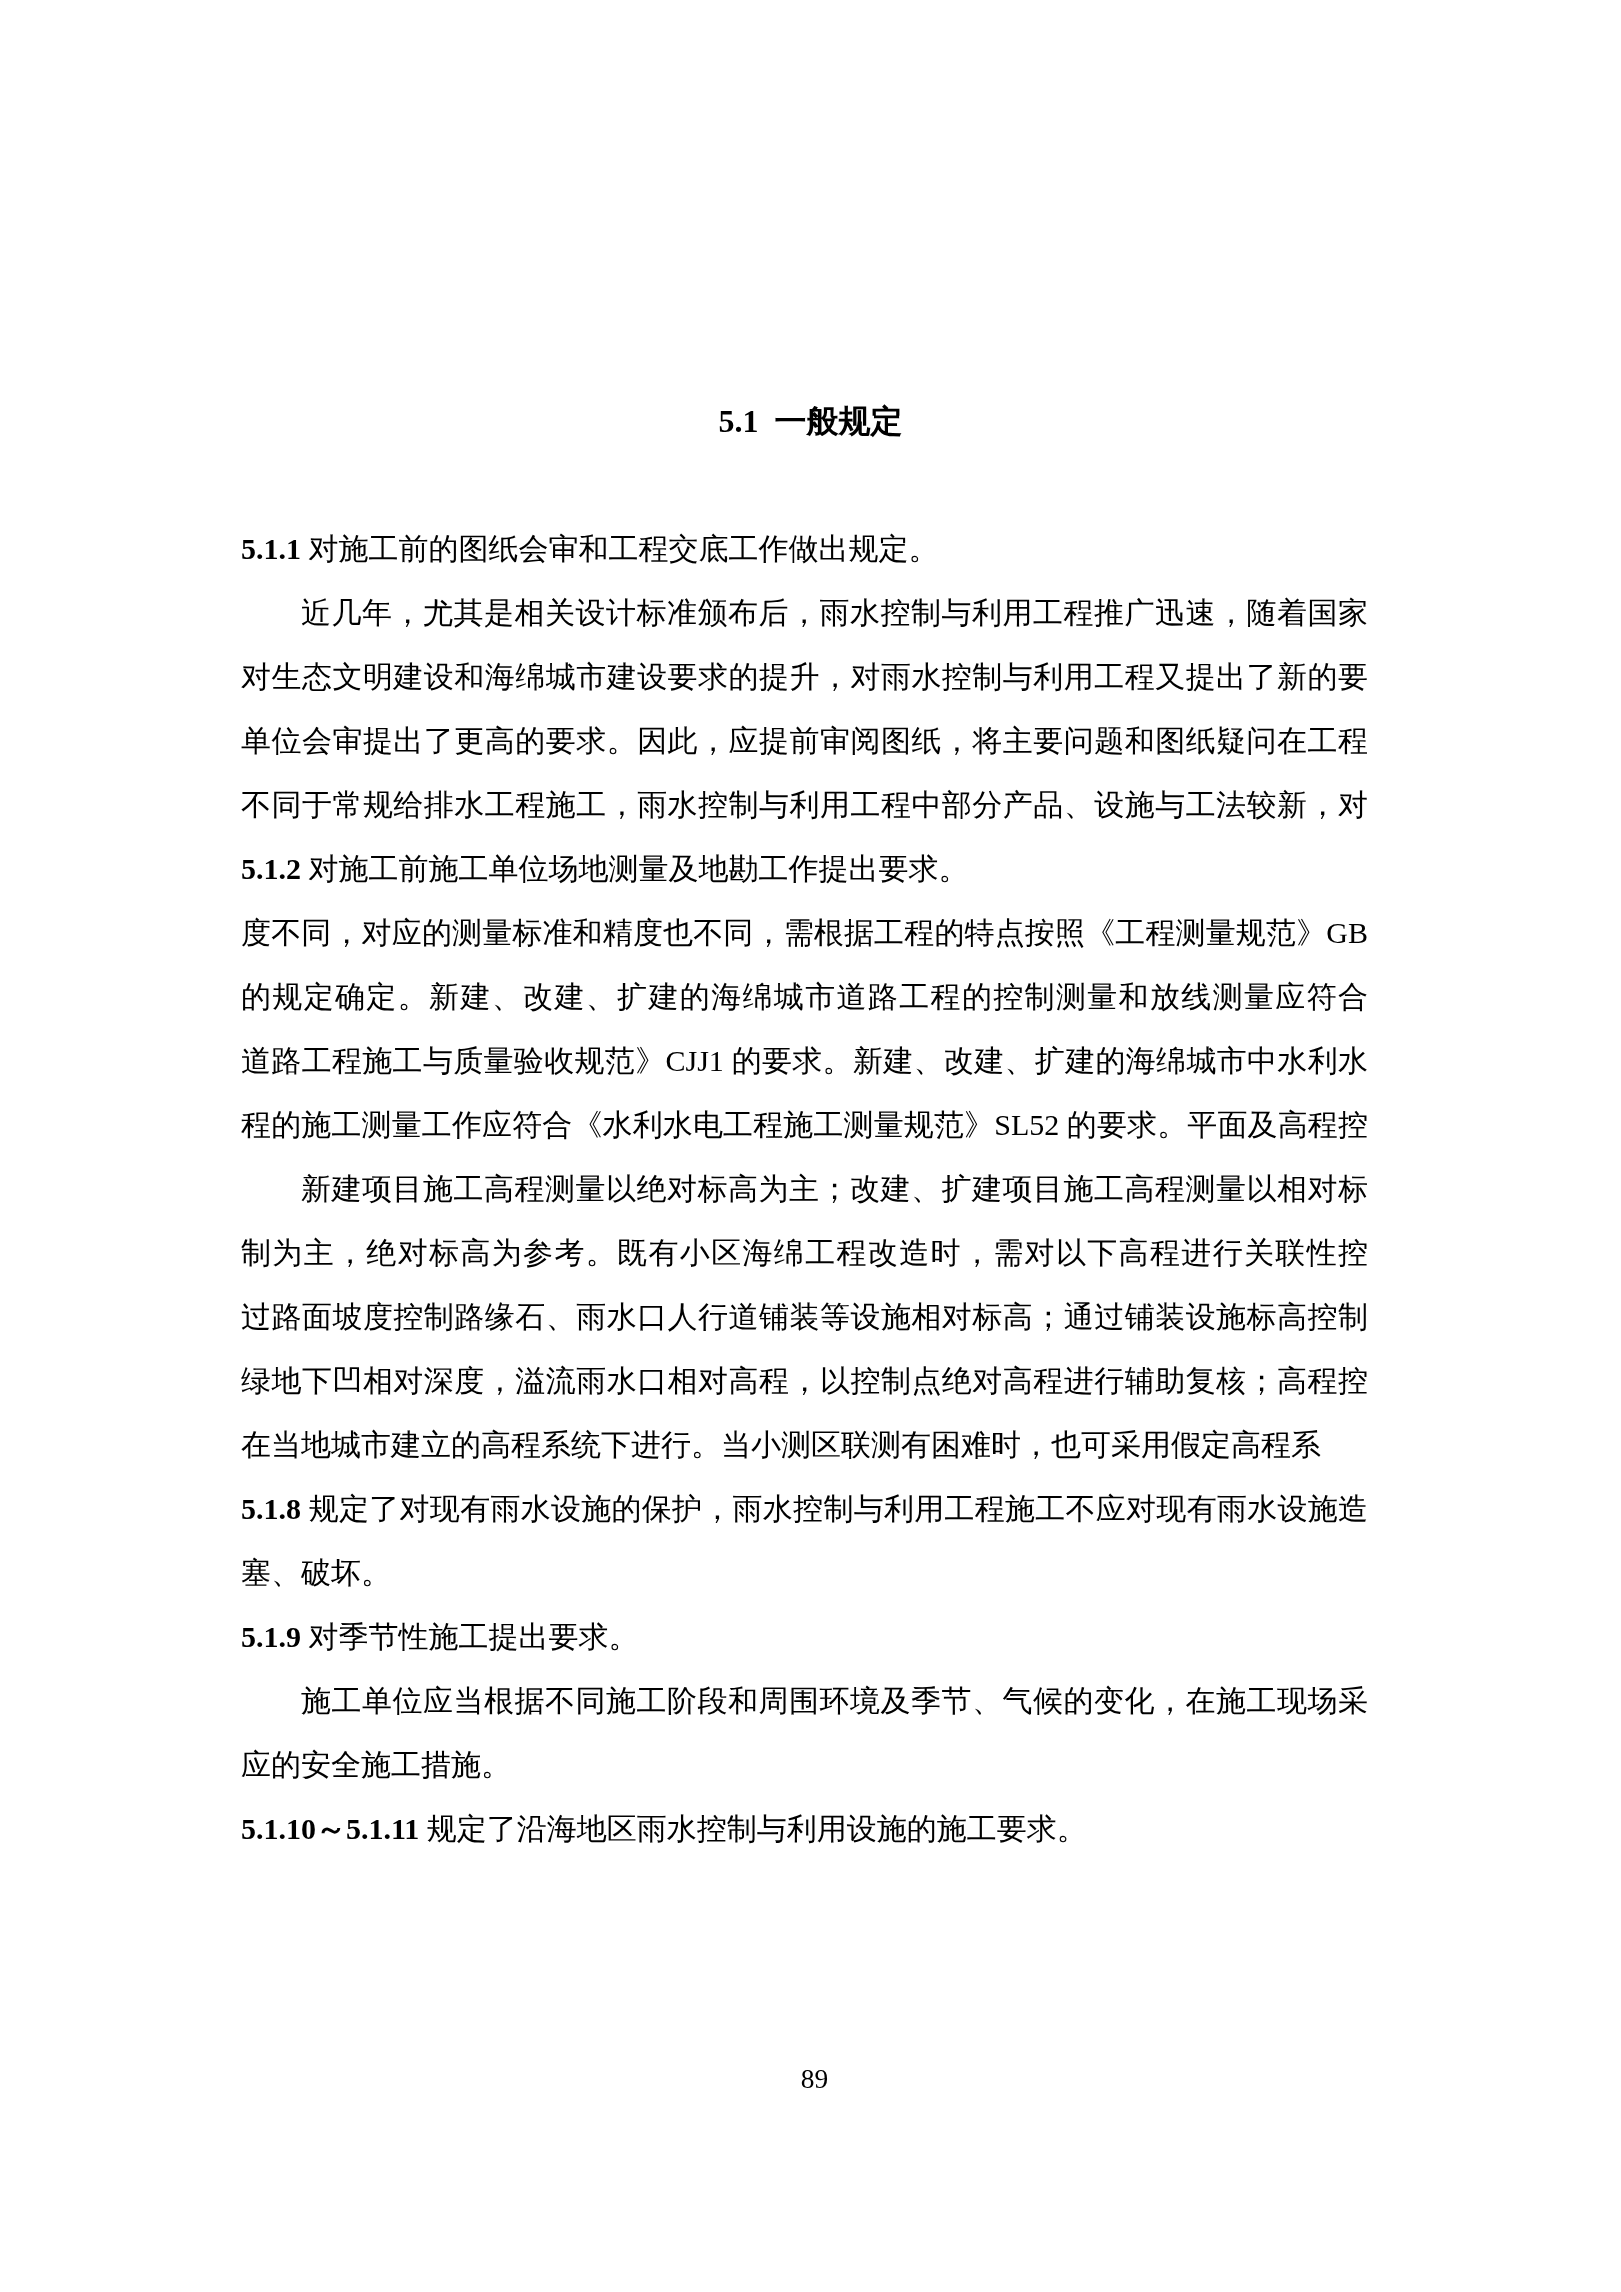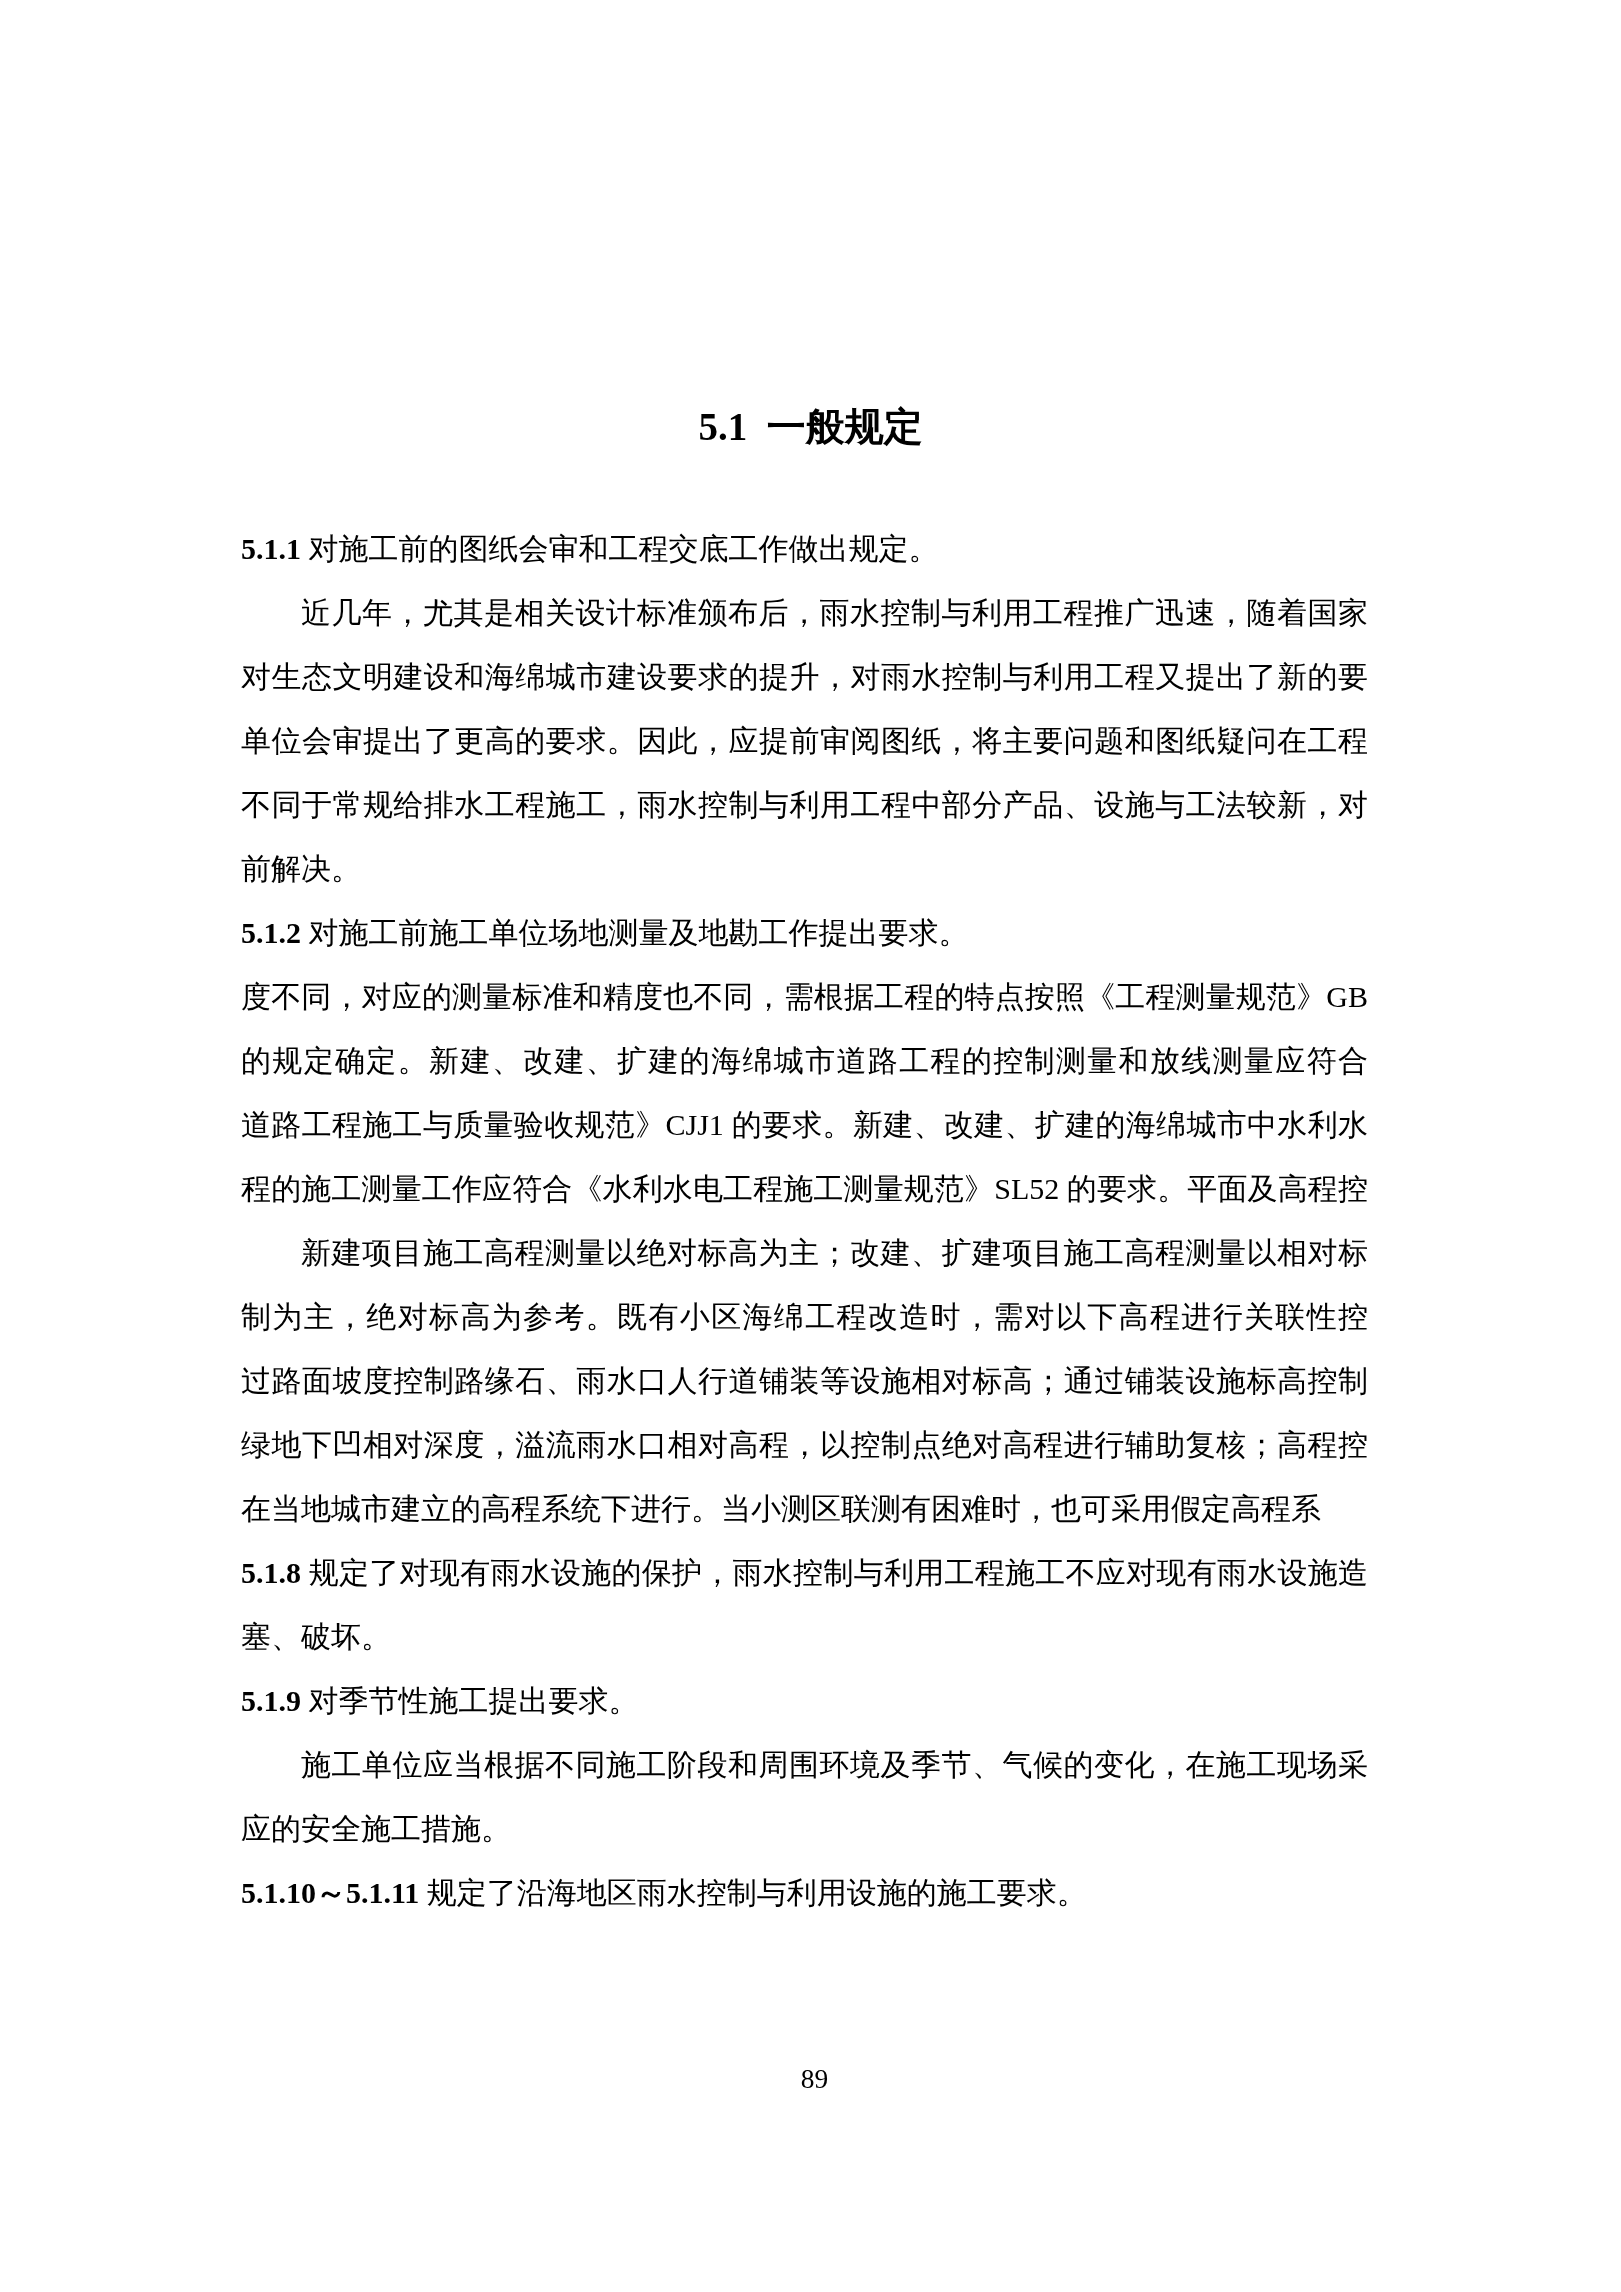--- a/index.html
+++ b/index.html
@@ -28,21 +28,21 @@
     letter-spacing: 1px;
     white-space: pre;
   }
   .section-heading {
     position: absolute;
     top: 400px;
     left: 0;
     width: 100%;
     margin: 0;
     text-align: center;
-    font-size: 39px;
+    font-size: 32px;
     font-weight: bold;
     white-space: pre;
   }
   .body-text {
     position: absolute;
     left: 241px;
     top: 517px;
     width: 1127px;
     font-size: 30px;
     line-height: 64px;
@@ -75,21 +75,20 @@
 <body>
 
 <div class="page">
   <h2 class="section-heading">5.1  一般规定</h2>
   <div class="body-text" id="doc-body">
       <div class="line"><b>5.1.1</b> 对施工前的图纸会审和工程交底工作做出规定。</div>
       <div class="line fill indent">近几年，尤其是相关设计标准颁布后，雨水控制与利用工程推广迅速，随着国家层面</div>
       <div class="line fill">对生态文明建设和海绵城市建设要求的提升，对雨水控制与利用工程又提出了新的要求。</div>
       <div class="line fill">单位会审提出了更高的要求。因此，应提前审阅图纸，将主要问题和图纸疑问在工程施工</div>
       <div class="line fill">不同于常规给排水工程施工，雨水控制与利用工程中部分产品、设施与工法较新，对施工</div>
-      <div class="line">前解决。</div>
       <div class="line"><b>5.1.2</b> 对施工前施工单位场地测量及地勘工作提出要求。</div>
       <div class="line fill">度不同，对应的测量标准和精度也不同，需根据工程的特点按照《工程测量规范》GB 50026</div>
       <div class="line fill">的规定确定。新建、改建、扩建的海绵城市道路工程的控制测量和放线测量应符合《城镇</div>
       <div class="line fill">道路工程施工与质量验收规范》CJJ1 的要求。新建、改建、扩建的海绵城市中水利水电工</div>
       <div class="line fill">程的施工测量工作应符合《水利水电工程施工测量规范》SL52 的要求。平面及高程控制网</div>
       <div class="line fill indent">新建项目施工高程测量以绝对标高为主；改建、扩建项目施工高程测量以相对标高控</div>
       <div class="line fill">制为主，绝对标高为参考。既有小区海绵工程改造时，需对以下高程进行关联性控制：通</div>
       <div class="line fill">过路面坡度控制路缘石、雨水口人行道铺装等设施相对标高；通过铺装设施标高控制周边</div>
       <div class="line fill">绿地下凹相对深度，溢流雨水口相对高程，以控制点绝对高程进行辅助复核；高程控制应</div>
       <div class="line">在当地城市建立的高程系统下进行。当小测区联测有困难时，也可采用假定高程系统。</div>

